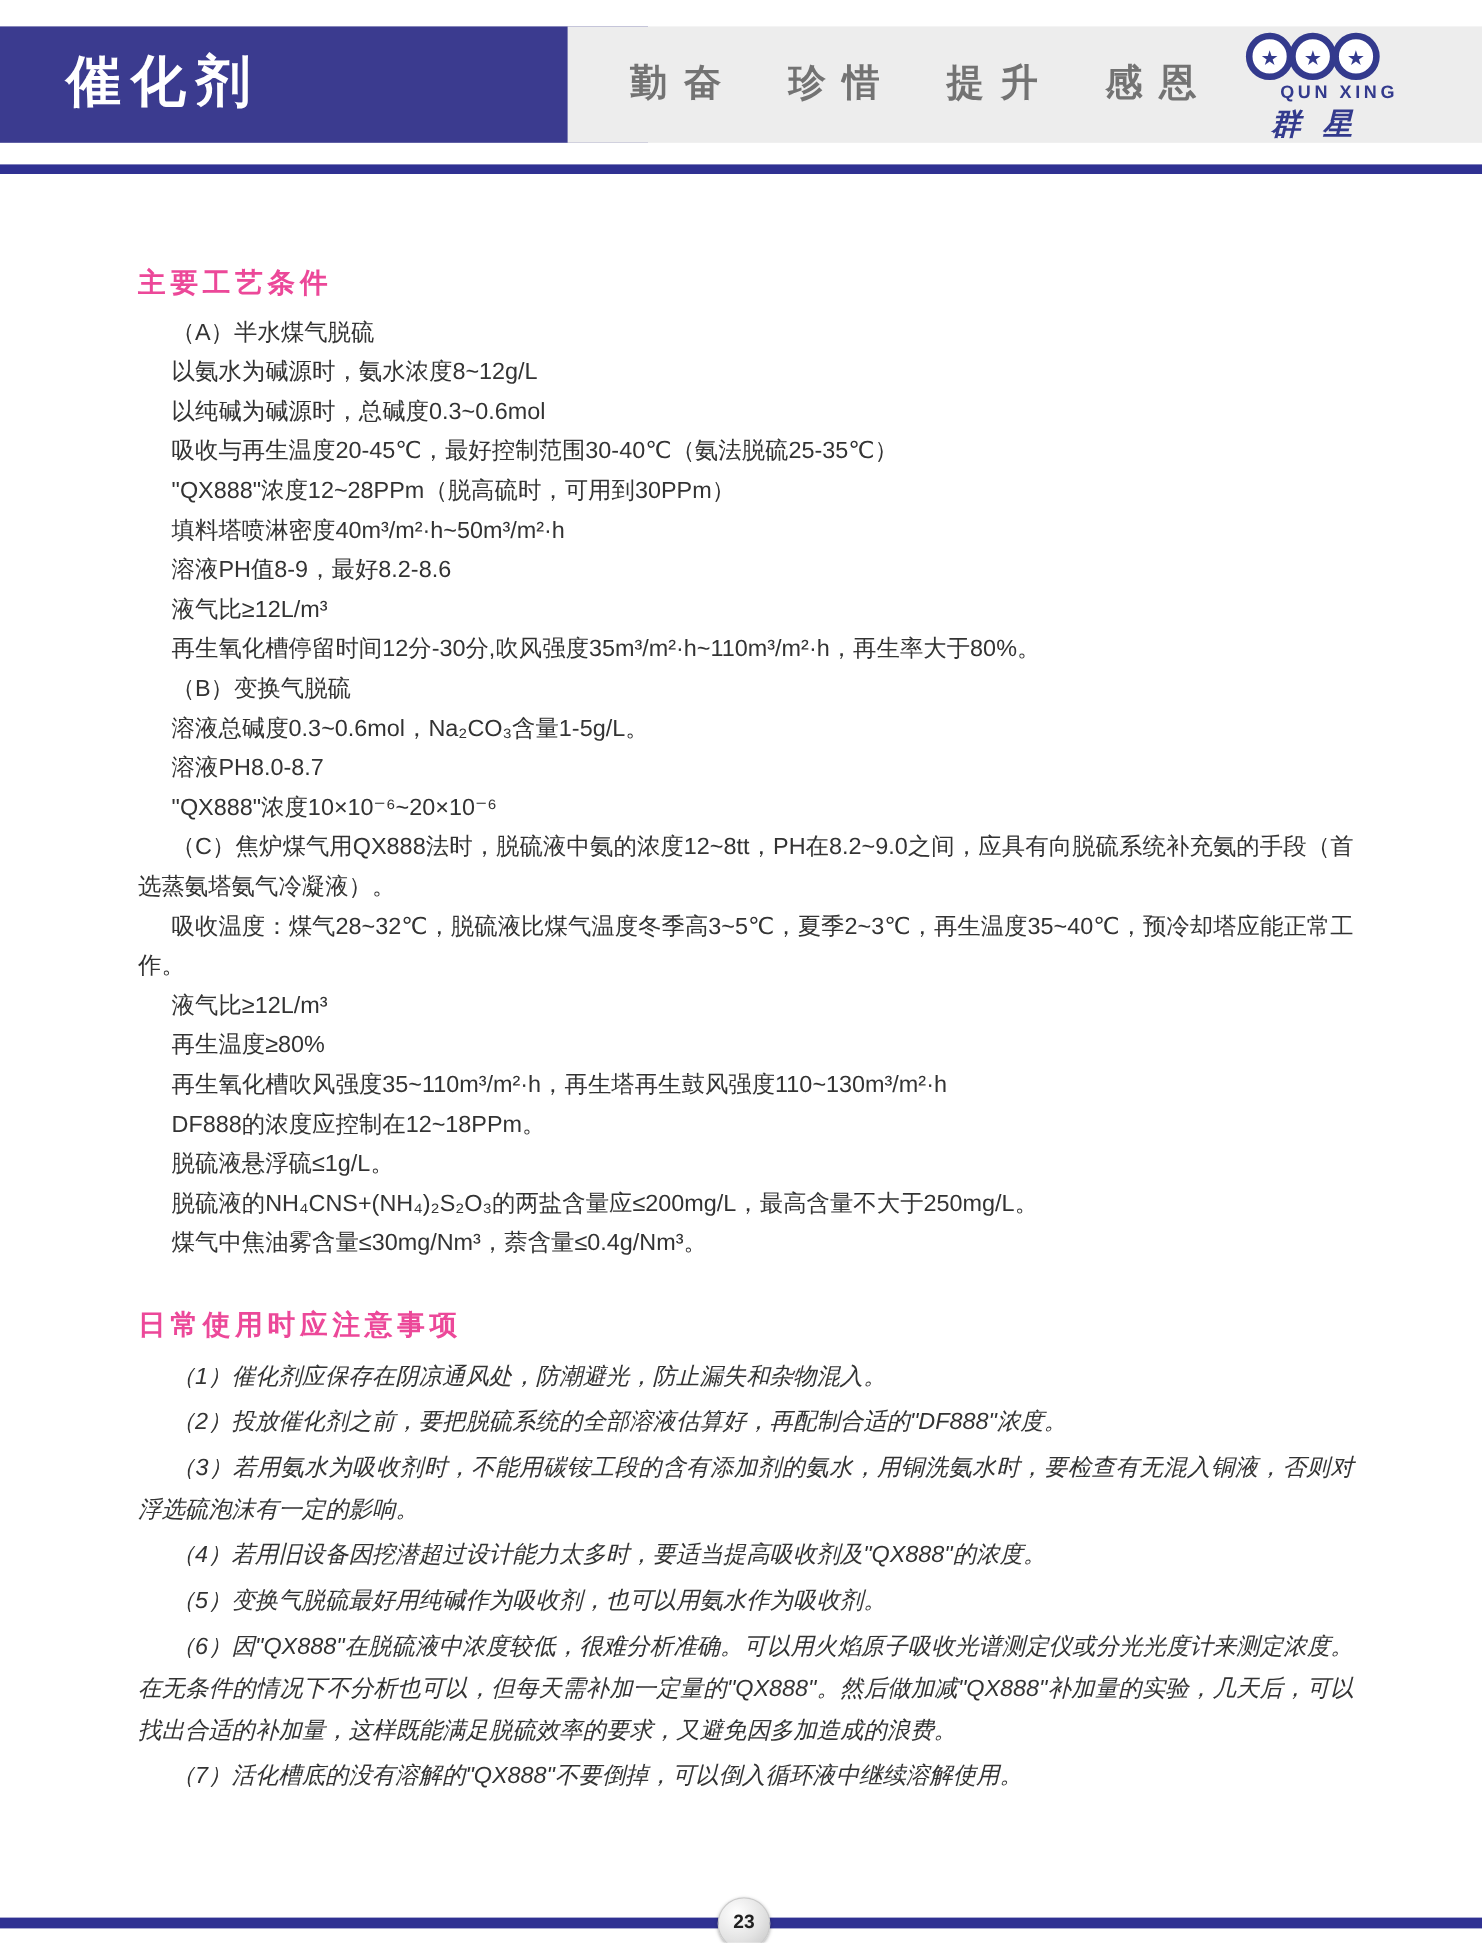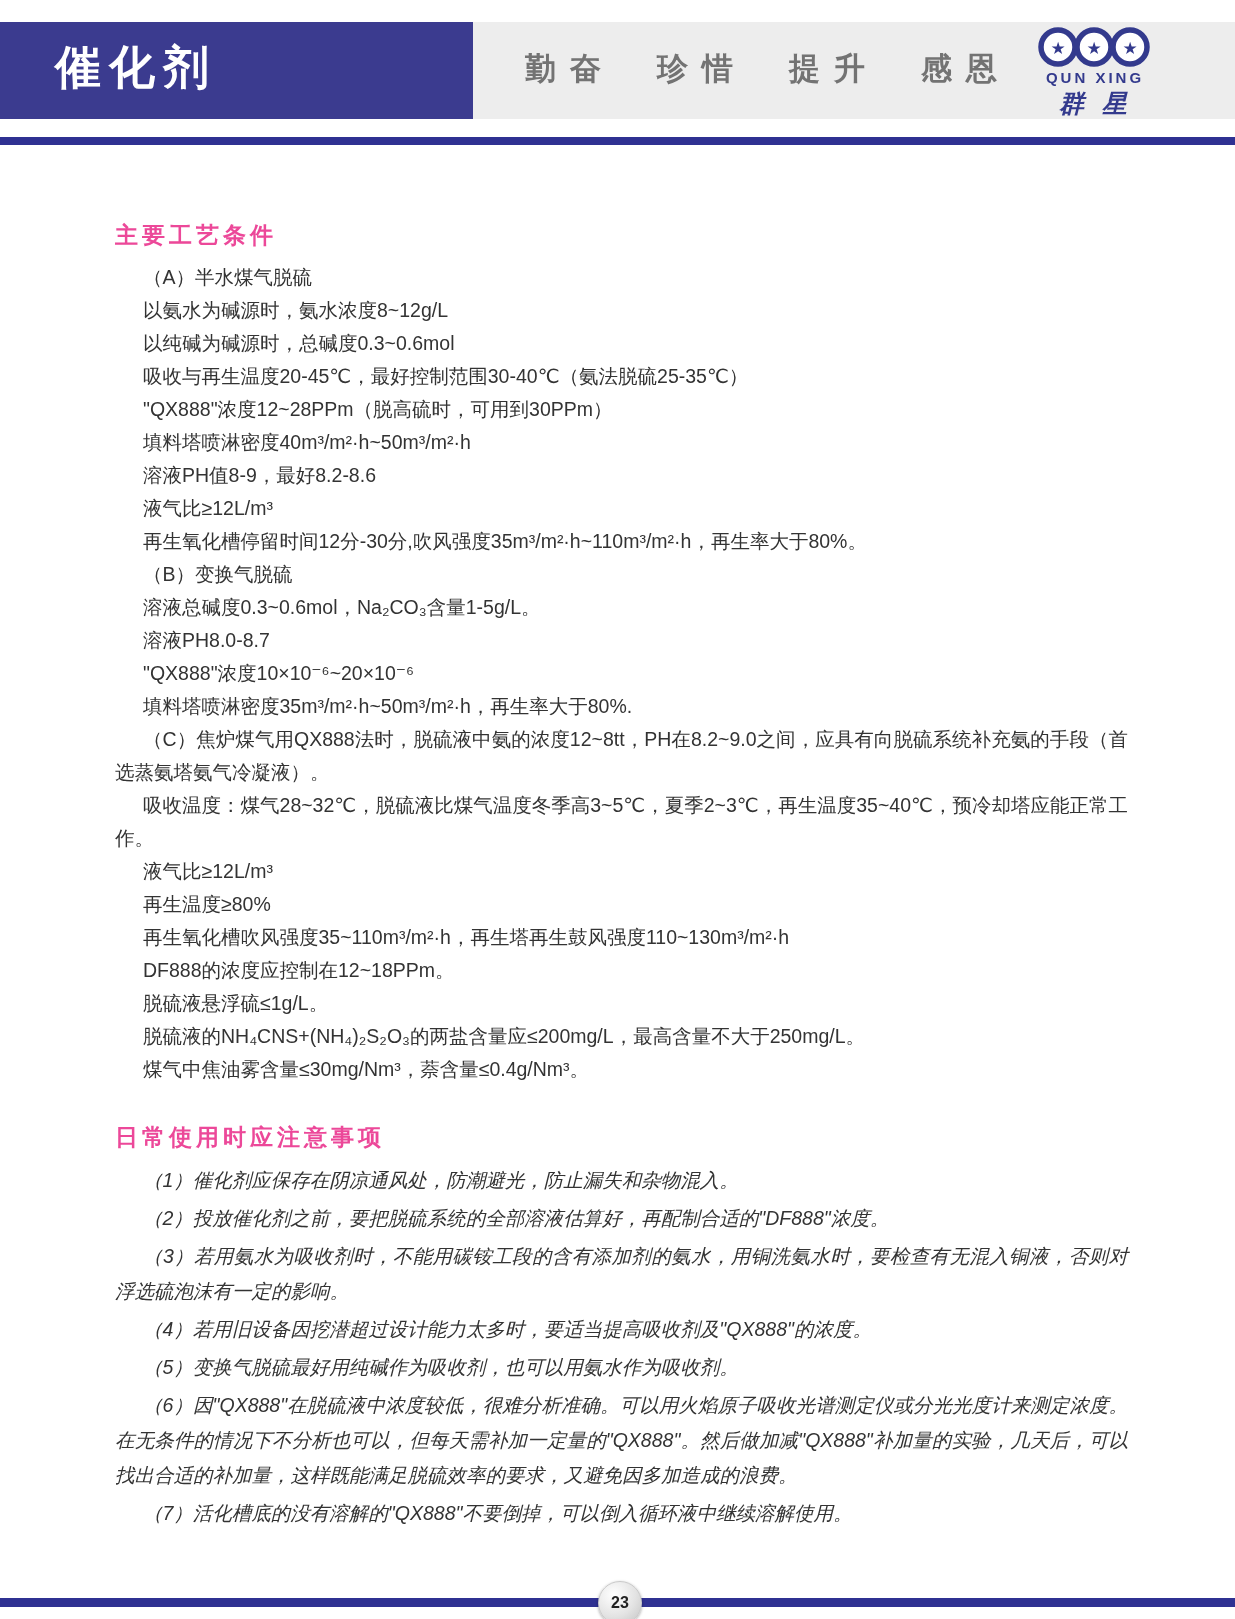--- a/index.html
+++ b/index.html
@@ -9,21 +9,21 @@
   }
   
   .header-blue{position:absolute;left:0;top:22px;width:540px;height:97px;background:#3b3b8f;}
   .header-title{color:#ffffff;font-size:46px;font-weight:bold;margin:0;padding:22px 0 0 55px;letter-spacing:8px;line-height:1;}
   .header-gray{position:absolute;left:473px;top:22px;width:762px;height:97px;background:#ededed;}
   .slogan{position:absolute;left:52px;top:26px;display:flex;gap:42px;color:#737373;
     font-family:"Liberation Serif","DejaVu Serif",serif;font-size:31px;font-weight:bold;white-space:nowrap;}
   .slogan span{letter-spacing:14px;}
   .logo{position:absolute;right:70px;top:2px;width:140px;text-align:center;color:#333a8d;}
   .logo svg{display:block;margin:0 auto;}
-  .logo-latin{font-size:15px;font-weight:bold;letter-spacing:3px;margin-top:-3px;}
+  .logo-latin{font-size:15px;font-weight:bold;letter-spacing:3px;margin-top:-3px;text-align:right;}
   .logo-cn{font-size:25px;font-weight:bold;font-style:italic;letter-spacing:18px;padding-left:14px;
     font-family:"Liberation Serif","DejaVu Serif",serif;margin-top:1px;}
   .header-rule{position:absolute;left:0;top:137px;width:1235px;height:8px;background:#2f3192;}
   
   .content{position:absolute;left:115px;top:222px;width:1013px;}
   .sec-heading{color:#ec4899;font-size:23px;font-weight:bold;letter-spacing:4px;margin:0 0 11px 0;line-height:1.2;}
   .sec1 p{margin:0;line-height:33px;font-size:19.5px;text-indent:28px;text-align:justify;}
   .sec2{margin-top:38px;}
   .sec2 p{margin:0 0 3px 0;line-height:35px;font-size:19.5px;text-indent:28px;text-align:justify;}
   
@@ -74,21 +74,20 @@
       <p>吸收与再生温度20-45℃，最好控制范围30-40℃（氨法脱硫25-35℃）</p>
       <p>"QX888"浓度12~28PPm（脱高硫时，可用到30PPm）</p>
       <p>填料塔喷淋密度40m³/m²·h~50m³/m²·h</p>
       <p>溶液PH值8-9，最好8.2-8.6</p>
       <p>液气比≥12L/m³</p>
       <p>再生氧化槽停留时间12分-30分,吹风强度35m³/m²·h~110m³/m²·h，再生率大于80%。</p>
       <p>（B）变换气脱硫</p>
       <p>溶液总碱度0.3~0.6mol，Na₂CO₃含量1-5g/L。</p>
       <p>溶液PH8.0-8.7</p>
       <p>"QX888"浓度10×10⁻⁶~20×10⁻⁶</p>
-      <p>填料塔喷淋密度35m³/m²·h~50m³/m²·h，再生率大于80%.</p>
       <p>（C）焦炉煤气用QX888法时，脱硫液中氨的浓度12~8tt，PH在8.2~9.0之间，应具有向脱硫系统补充氨的手段（首选蒸氨塔氨气冷凝液）。</p>
       <p>吸收温度：煤气28~32℃，脱硫液比煤气温度冬季高3~5℃，夏季2~3℃，再生温度35~40℃，预冷却塔应能正常工作。</p>
       <p>液气比≥12L/m³</p>
       <p>再生温度≥80%</p>
       <p>再生氧化槽吹风强度35~110m³/m²·h，再生塔再生鼓风强度110~130m³/m²·h</p>
       <p>DF888的浓度应控制在12~18PPm。</p>
       <p>脱硫液悬浮硫≤1g/L。</p>
       <p>脱硫液的NH₄CNS+(NH₄)₂S₂O₃的两盐含量应≤200mg/L，最高含量不大于250mg/L。</p>
       <p>煤气中焦油雾含量≤30mg/Nm³，萘含量≤0.4g/Nm³。</p>
     </div>

